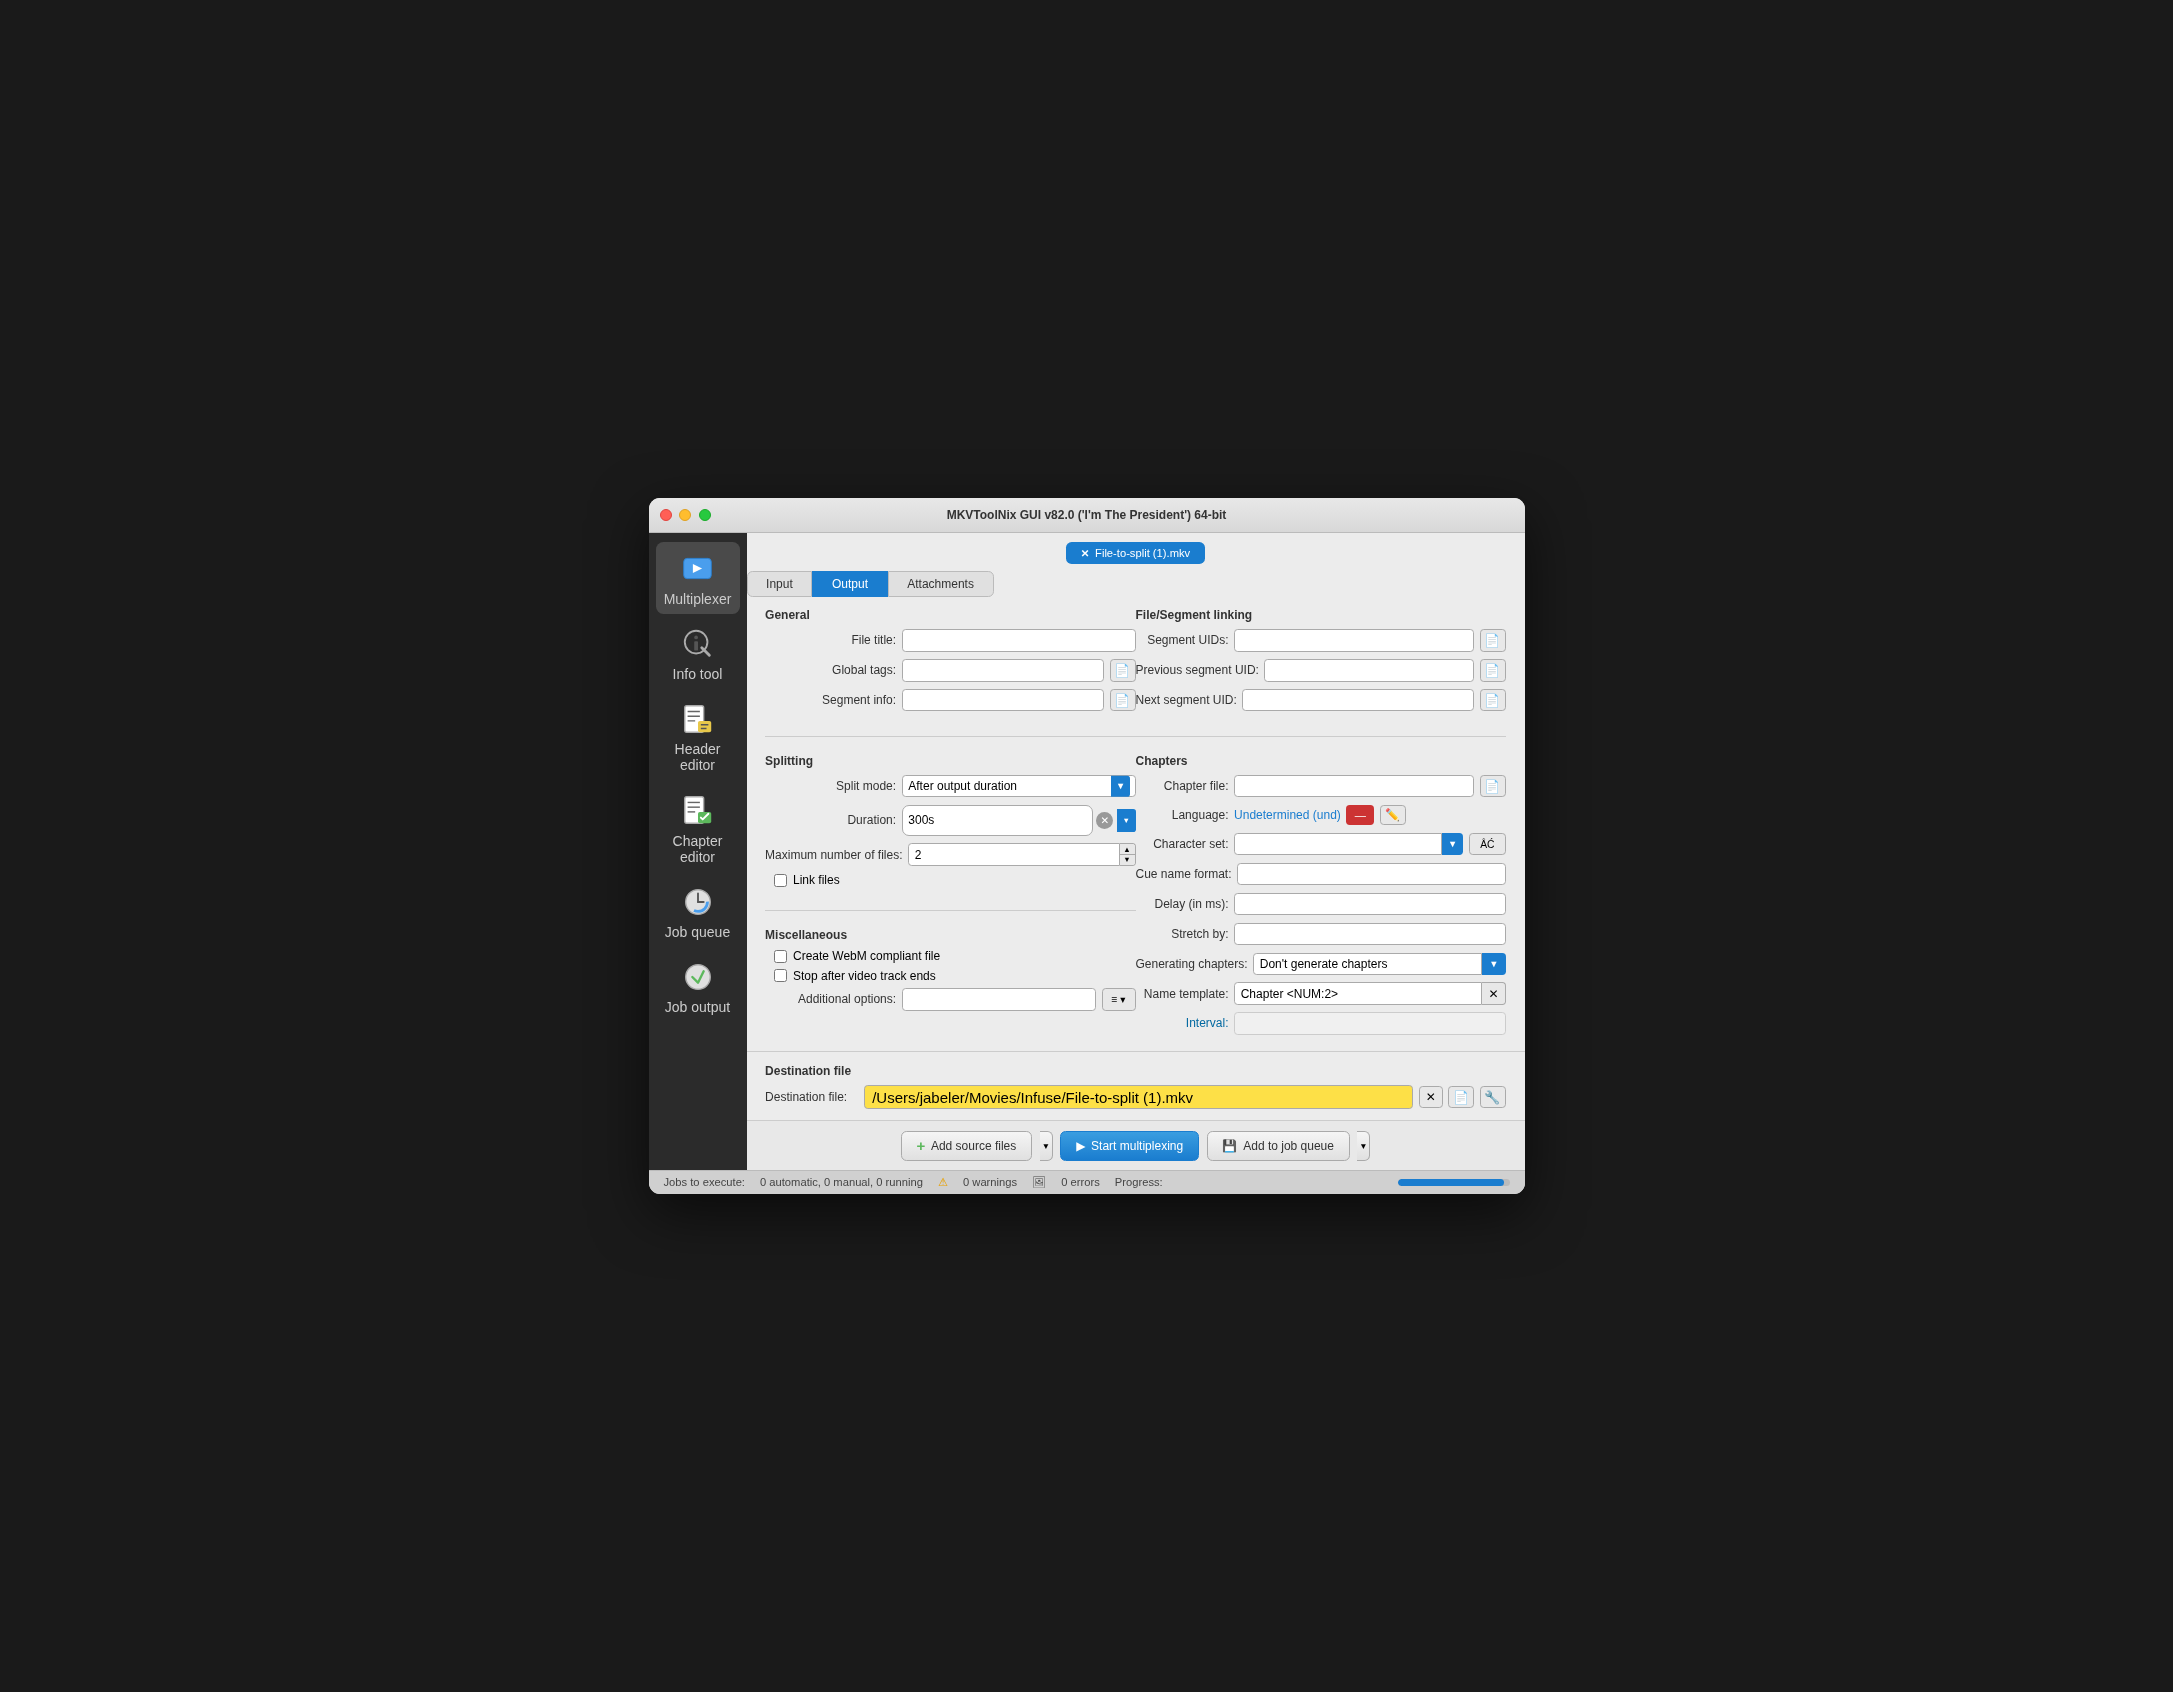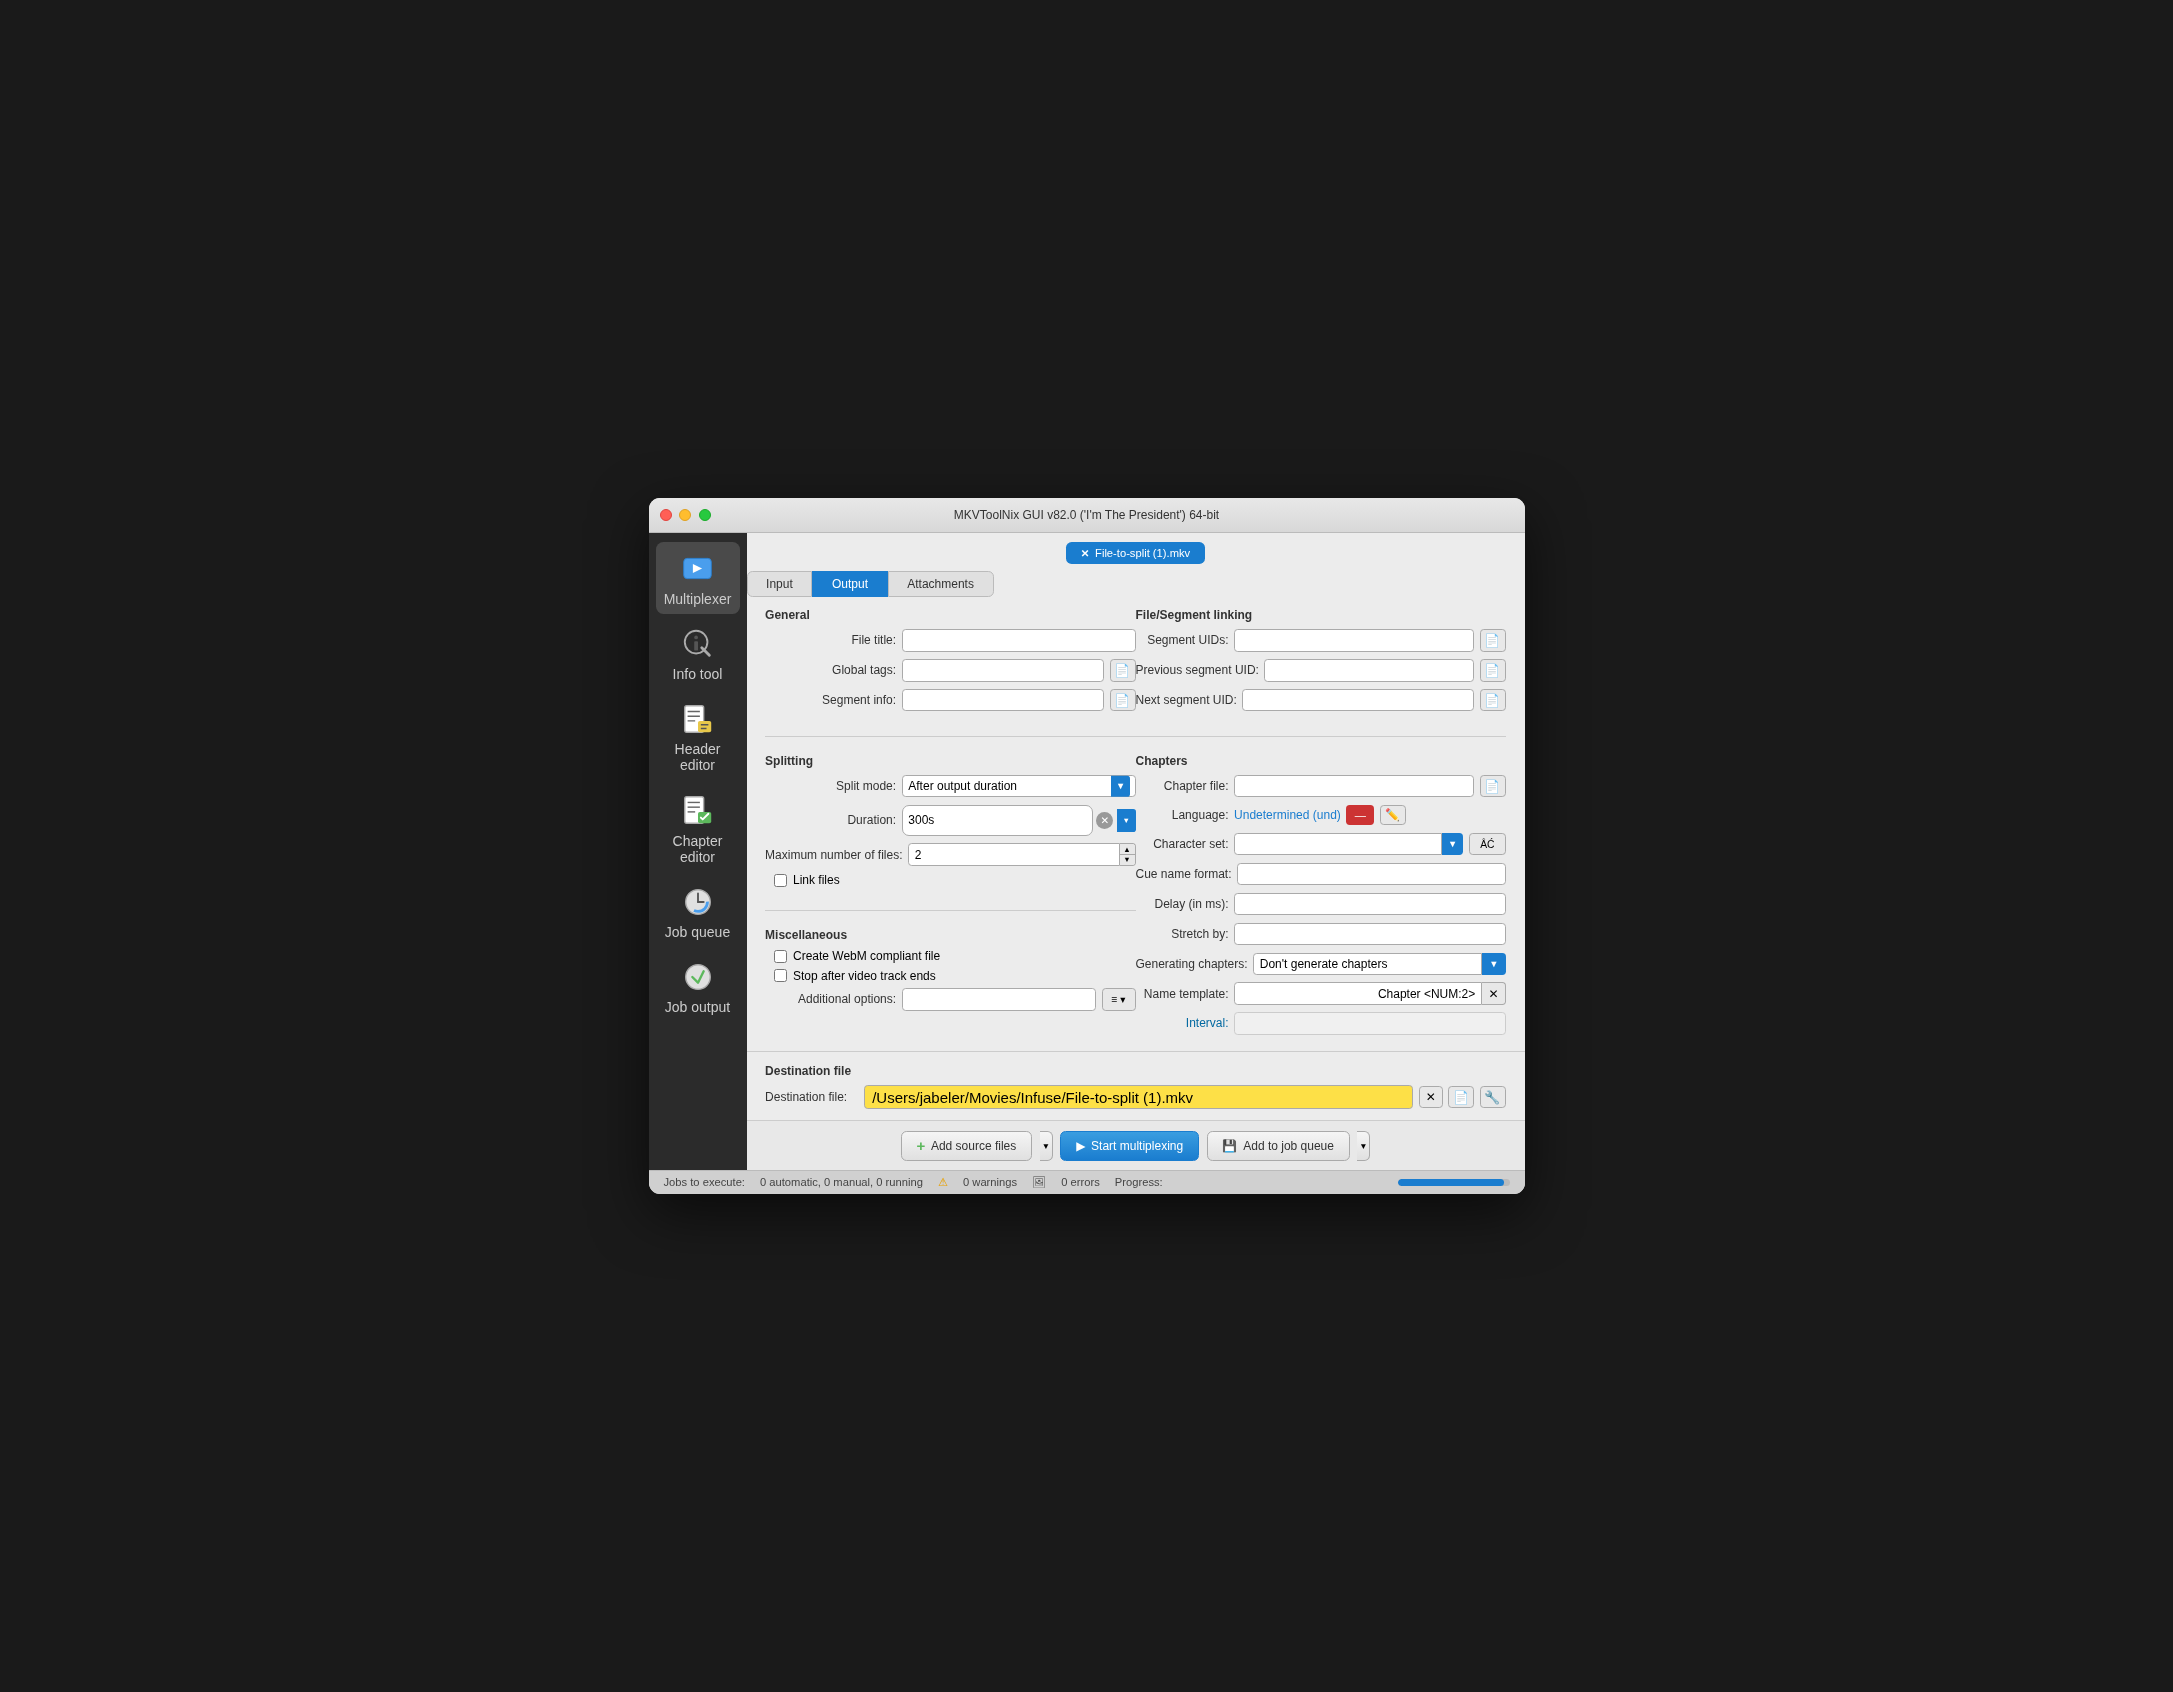--- a/index.html
+++ b/index.html
@@ -43,21 +43,21 @@
       cursor: pointer;
     }
     .tl-close { background: #ff5f56; border: 0.9px solid #e0443e; }
     .tl-min { background: #ffbd2e; border: 0.9px solid #dea123; }
     .tl-max { background: #27c93f; border: 0.9px solid #1aab29; }
     .titlebar-title {
       position: absolute;
       left: 50%;
       transform: translateX(-50%);
       font-size: 12px;
-      font-weight: 400;
+      font-weight: 700;
       color: #333;
     }
     .main-layout {
       display: flex;
       flex: 1;
     }
     .sidebar {
       width: 98px;
       background: #2b2b2b;
       display: flex;
@@ -418,21 +418,20 @@
     }
     .name-template-input {
       flex: 1;
       height: 22.4px;
       border: 0.9px solid #aaa;
       border-radius: 3.7px 0 0 3.7px;
       padding: 0 5.6px;
       font-size: 12px;
       background: white;
       outline: none;
-      text-align: right;
     }
     .name-clear-btn {
       width: 24px;
       height: 22.4px;
       background: #e8e8e8;
       border: 0.9px solid #aaa;
       border-left: none;
       border-radius: 0 3.7px 3.7px 0;
       cursor: pointer;
       display: flex;

